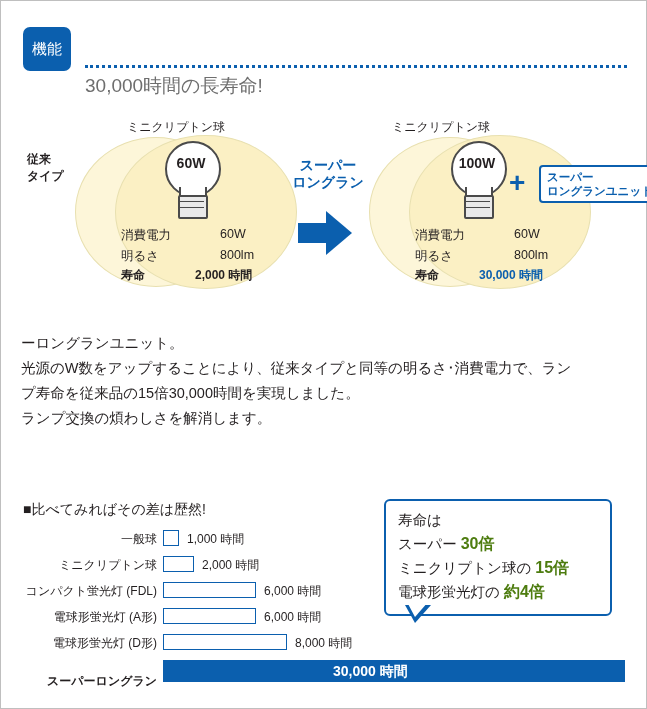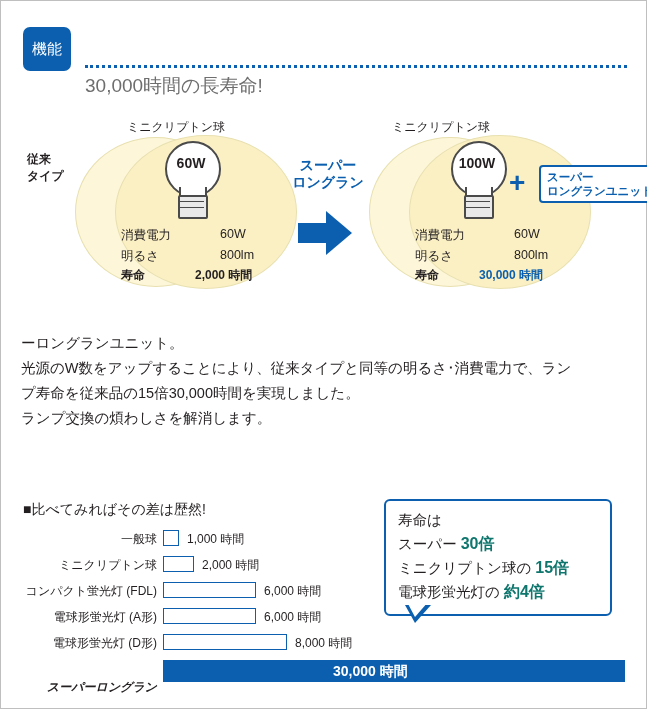--- a/index.html
+++ b/index.html
@@ -280,21 +280,21 @@
     border: 2px solid #0b5fae;
     border-radius: 6px;
     background: #ffffff;
     padding: 8px 10px 10px 12px;
     box-sizing: border-box;
     font-size: 14.5px;
     line-height: 23px;
     color: #231f20;
   }
   .callout b {
-    color: #0f766e;
+    color: #4d7c0f;
     font-size: 16px;
   }
   .callout-tail {
     position: absolute;
     left: 404px; top: 604px;
     width: 0; height: 0;
     border-left: 10px solid transparent;
     border-right: 16px solid transparent;
     border-top: 18px solid #0b5fae;
   }
@@ -424,21 +424,21 @@
       <div class="bar-value" style="left:241px;">6,000 時間</div>
     </div>
 
     <div class="row" style="top:104px;">
       <div class="row-label">電球形蛍光灯 (D形)</div>
       <div class="bar" style="width:124px;"></div>
       <div class="bar-value" style="left:272px;">8,000 時間</div>
     </div>
 
     <div class="row row-highlight" style="top:130px; height:26px;">
-      <div class="row-label" style="top:20px;font-style:italic;">スーパーロングラン</div>
+      <div class="row-label" style="top:14px;">スーパーロングラン</div>
       <div class="bar bar-filled" style="width:462px; height:22px;"></div>
       <div class="bar-value bar-value-inside" style="left:310px; top:4px;">30,000 時間</div>
     </div>
   </div>
 
   <div class="callout">
     <div>寿命は</div>
     <div><span>スーパー </span><b>30倍</b></div>
     <div><span>ミニクリプトン球の </span><b>15倍</b></div>
     <div><span>電球形蛍光灯の </span><b>約4倍</b></div>

